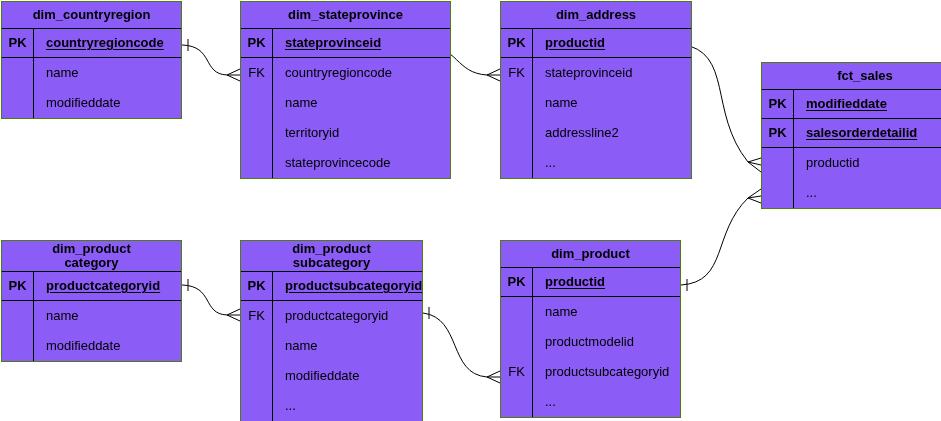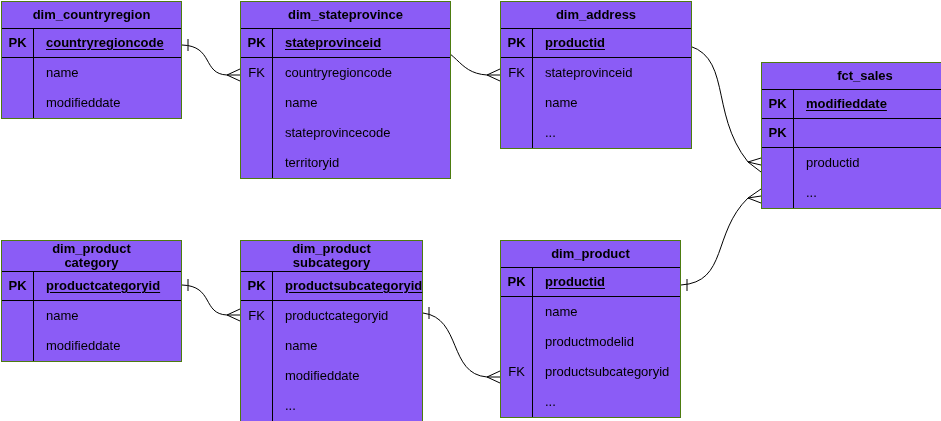--- a/index.html
+++ b/index.html
@@ -94,56 +94,61 @@
     <div class="body-row">
       <span class="gutter">FK</span>
       <span class="field">countryregioncode</span>
     </div>
     <div class="body-row">
       <span class="gutter"></span>
       <span class="field">name</span>
     </div>
     <div class="body-row">
       <span class="gutter"></span>
+      <span class="field">territoryid</span>
+    </div>
+    <div class="body-row">
+      <span class="gutter"></span>
       <span class="field">stateprovincecode</span>
-    </div>
-    <div class="body-row">
-      <span class="gutter"></span>
-      <span class="field">territoryid</span>
     </div>
   </div>
 
   <div class="tbl" style="left:500px;top:1px;width:192px;">
     <div class="tbl-title">dim_address</div>
     <div class="key-row">
       <span class="gutter">PK</span>
       <span class="field">productid</span>
     </div>
     <div class="body-row">
       <span class="gutter">FK</span>
       <span class="field">stateprovinceid</span>
     </div>
     <div class="body-row">
       <span class="gutter"></span>
       <span class="field">name</span>
     </div>
     <div class="body-row">
       <span class="gutter"></span>
+      <span class="field">addressline2</span>
+    </div>
+    <div class="body-row">
+      <span class="gutter"></span>
       <span class="field">...</span>
     </div>
   </div>
 
   <div class="tbl" style="left:761px;top:62px;width:208px;">
     <div class="tbl-title">fct_sales</div>
     <div class="key-row">
       <span class="gutter">PK</span>
       <span class="field">modifieddate</span>
     </div>
     <div class="key-row">
       <span class="gutter">PK</span>
+      <span class="field">salesorderdetailid</span>
     </div>
     <div class="body-row">
       <span class="gutter"></span>
       <span class="field">productid</span>
     </div>
     <div class="body-row">
       <span class="gutter"></span>
       <span class="field">...</span>
     </div>
   </div>

